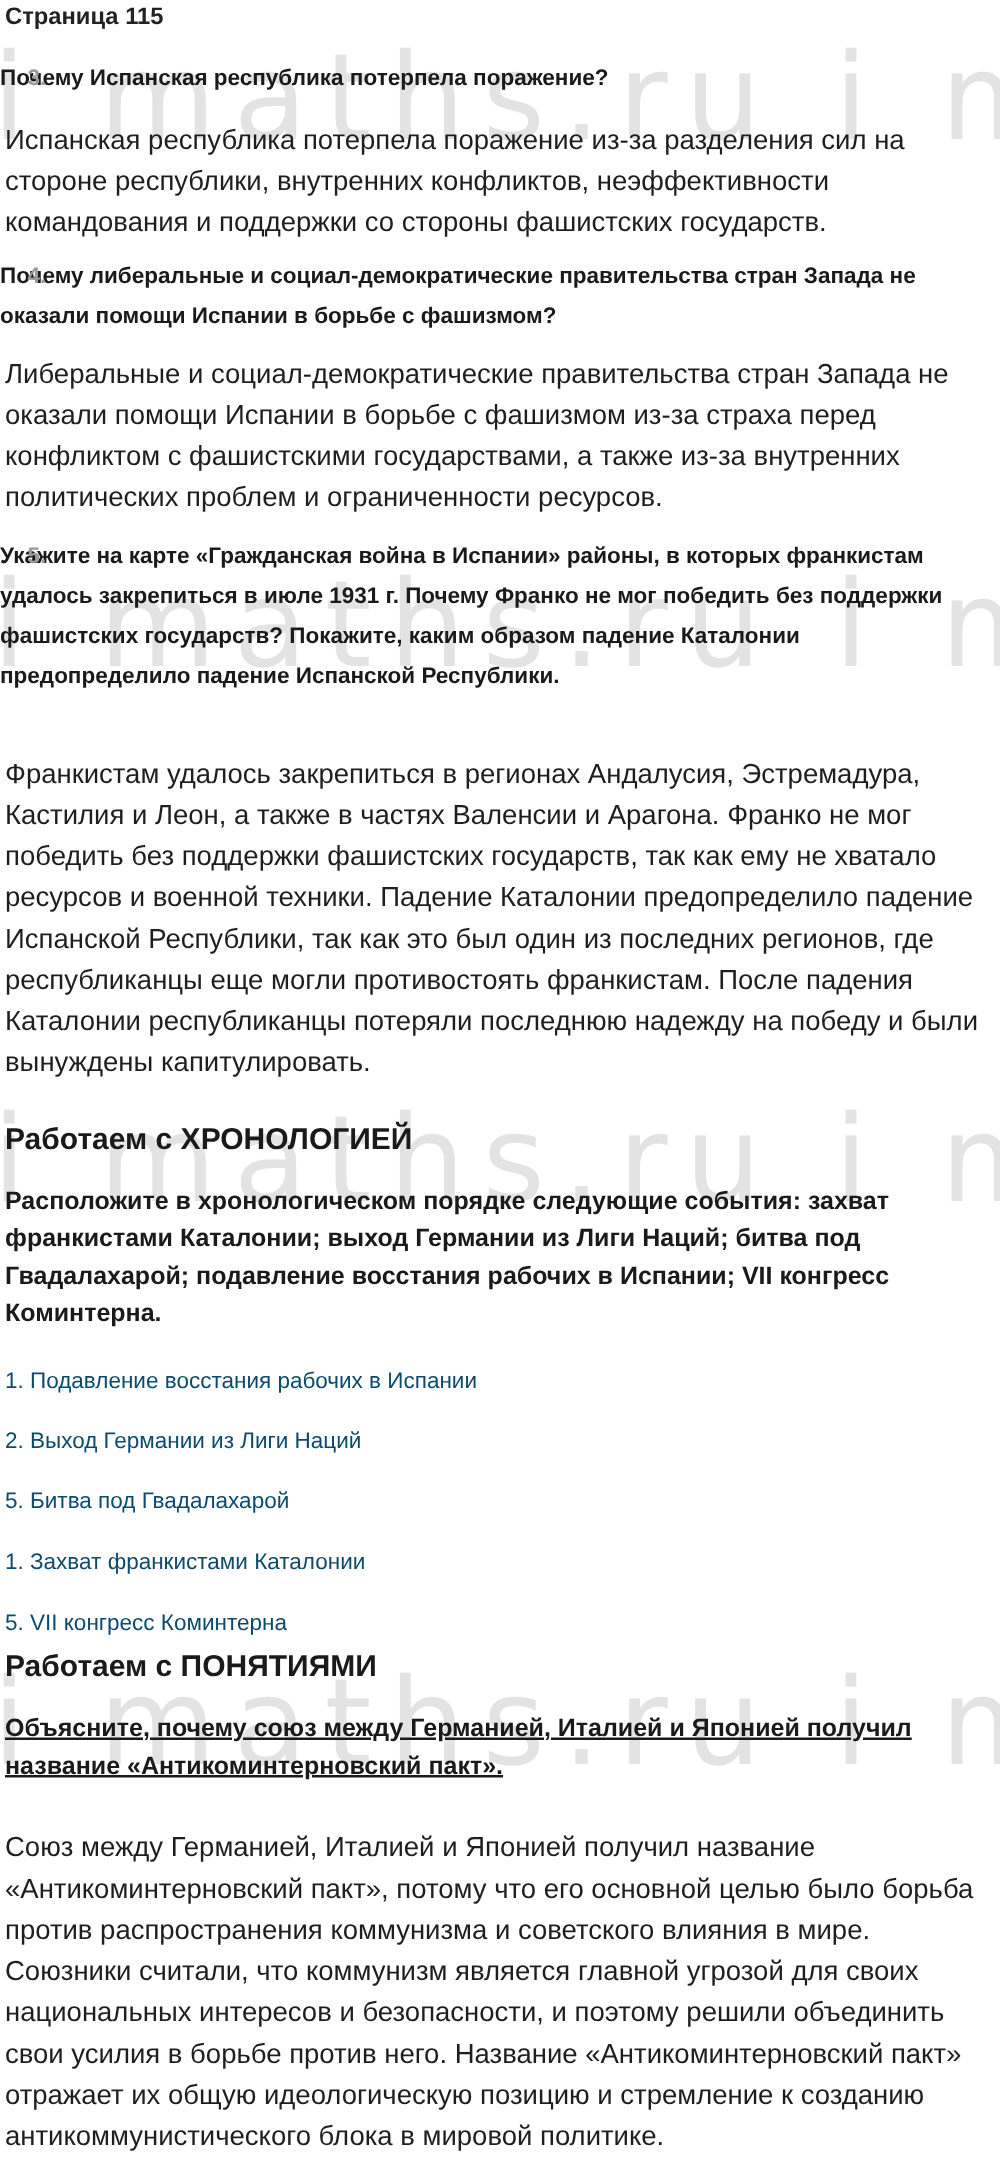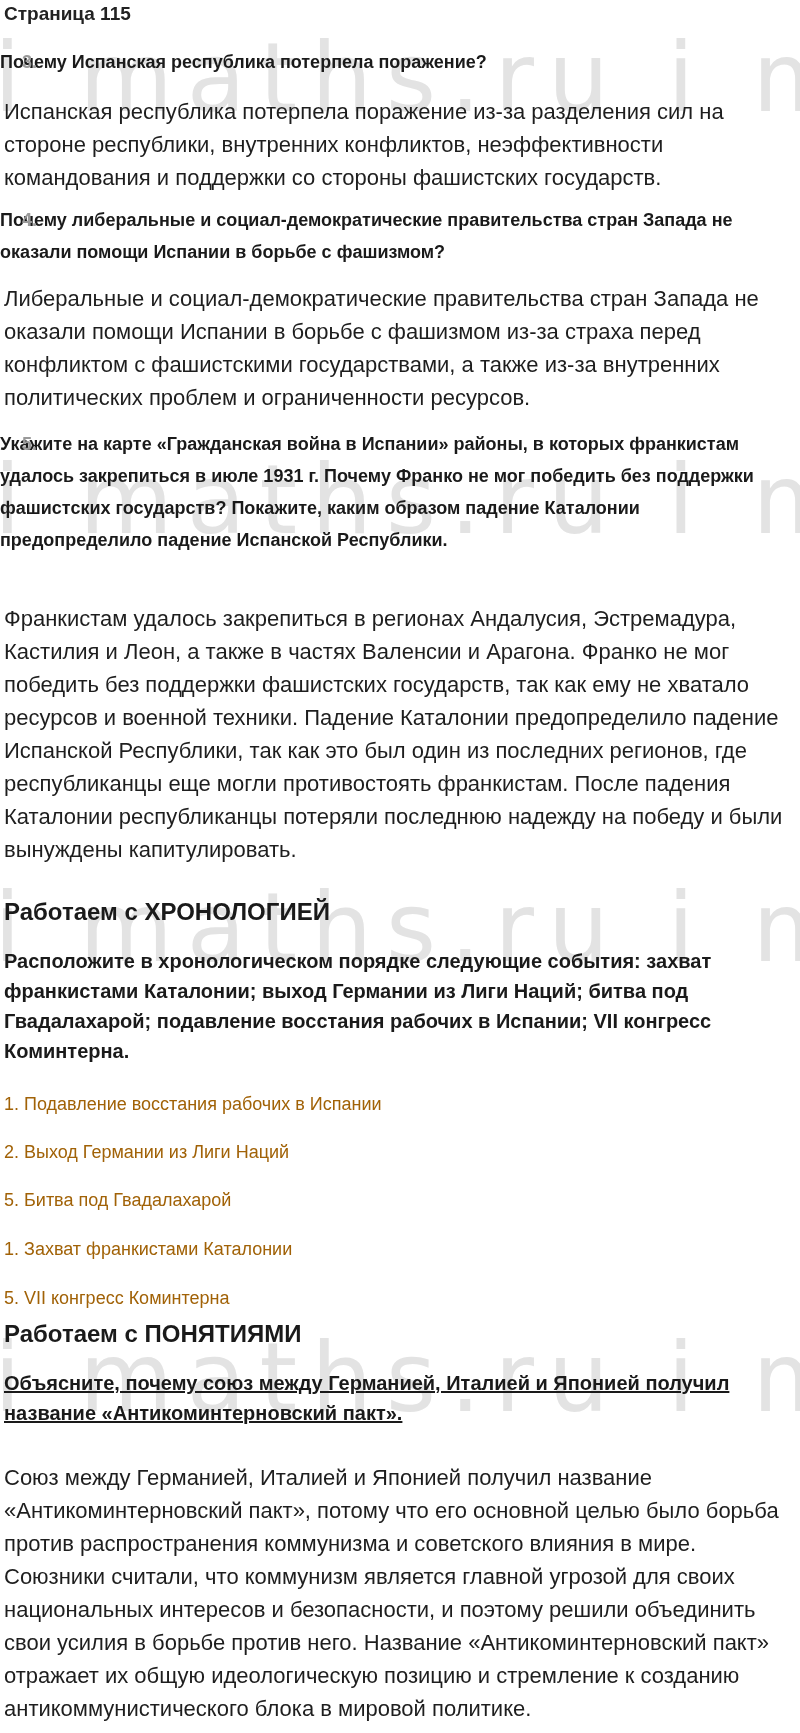--- a/index.html
+++ b/index.html
@@ -81,21 +81,21 @@
       left: 4px;
       width: 790px;
       font-size: 20px;
       font-weight: bold;
       line-height: 30px;
     }
     .li {
       position: absolute;
       left: 4px;
       font-size: 18px;
-      color: #a16207;
+      color: #0c4a6e;
     }
   </style>
 </head>
 <body>
 
 <div class="watermark" style="top:30px;">i maths.ru i maths</div>
 <div class="watermark" style="top:452px;">i maths.ru i maths</div>
 <div class="watermark" style="top:880px;">i maths.ru i maths</div>
 <div class="watermark" style="top:1330px;">i maths.ru i maths</div>
 

